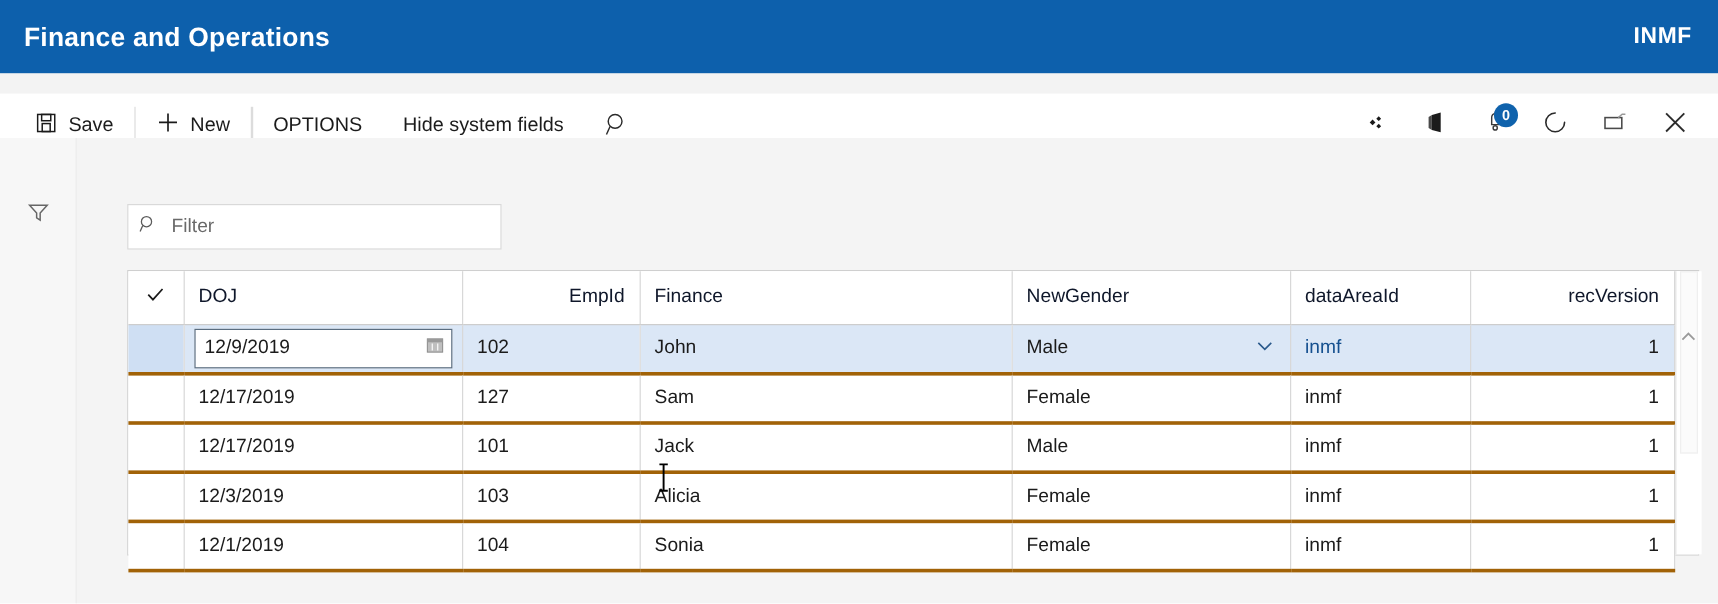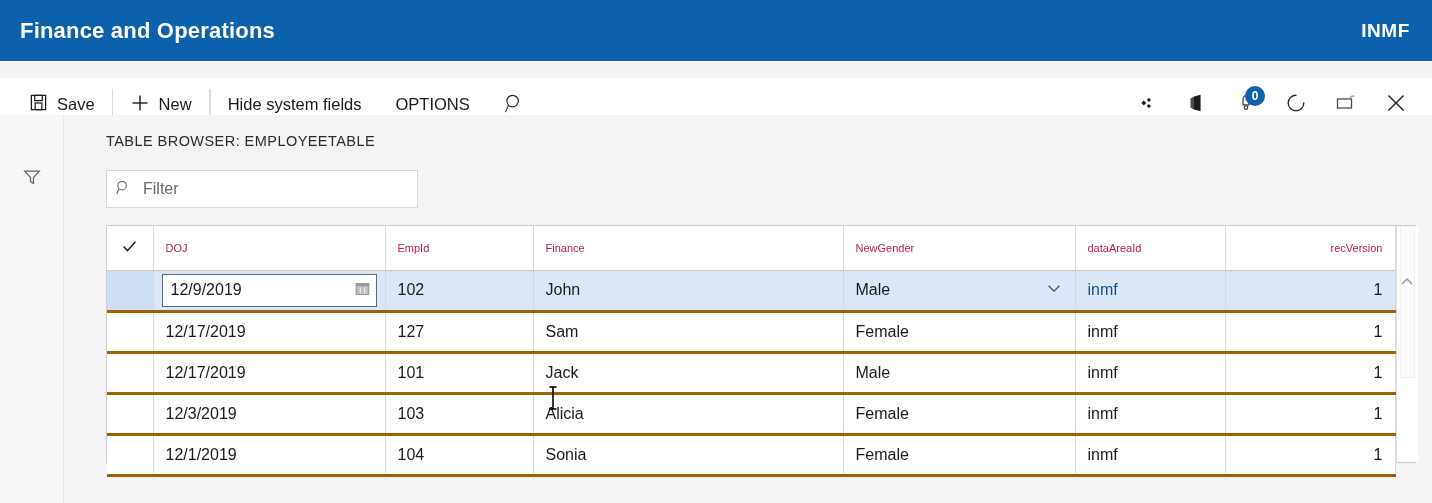--- a/index.html
+++ b/index.html
@@ -186,22 +186,22 @@
     padding: 0 12px;
     font-size: 16px;
     color: #1b1b1b;
     font-weight: normal;
     text-align: left;
     overflow: hidden;
     white-space: nowrap;
   }
   table.grid th {
     height: 44px;
-    color: #be185d;
-    font-size: 11px;
+    color: #0f172a;
+    font-size: 16px;
     border-bottom: 1px solid #cdcdcd;
     vertical-align: middle;
   }
   table.grid th.num, table.grid td.num { text-align: right; margin-left: 24px; }
   table.grid th.check, table.grid td.check {
     text-align: center;
     padding: 0;
   }
   tr.selected td { background: #dbe7f6; }
   tr.selected td.check { background: #cfdff3; }
@@ -289,25 +289,25 @@
         </span>
         <span>New</span>
       </div>
 
       <div class="cmd-sep"></div>
 
 
       <div class="cmd-sep"></div>
 
       <div class="cmd-btn">
+        <span>OPTIONS</span>
+      </div>
+
+      <div class="cmd-btn">
         <span>Hide system fields</span>
-      </div>
-
-      <div class="cmd-btn">
-        <span>OPTIONS</span>
       </div>
 
       <div class="icon-btn" style="margin-left:6px;">
         <span>
           <svg width="23" height="23" viewBox="0 0 24 24">
             <circle cx="10" cy="9.5" r="6" fill="none" stroke="#2b2b2b" stroke-width="1.25"></circle>
             <line x1="5.6" y1="14" x2="2.5" y2="21" stroke="#2b2b2b" stroke-width="1.25"></line>
           </svg>
         </span>
       </div>
@@ -378,21 +378,20 @@
       <span>
         <svg width="22" height="22" viewBox="0 0 24 24">
           <path d="M4 5.5 L20 5.5 L13.6 12.6 L13.6 19 L10.4 17 L10.4 12.6 Z" fill="none" stroke="#666" stroke-width="1.35"></path>
         </svg>
       </span>
     </div>
   </div>
 
   <div class="content">
 
-    <div class="browser-label">TABLE BROWSER: EMPLOYEETABLE</div>
 
     <div class="filter-wrap">
       <span>
         <svg width="17" height="17" viewBox="0 0 24 24">
           <circle cx="10" cy="9.5" r="6" fill="none" stroke="#5c5c5c" stroke-width="1.5"></circle>
           <line x1="5.6" y1="14" x2="2.5" y2="21" stroke="#5c5c5c" stroke-width="1.5"></line>
         </svg>
       </span>
       <input class="filter-input" type="text" placeholder="Filter" style="">
     </div>
@@ -402,21 +401,21 @@
         <thead>
           <tr>
             <th class="check" style="width:46px;">
               <span>
                 <svg width="17" height="17" viewBox="0 0 20 20">
                   <polyline points="3,10 7.6,15 17,4.5" fill="none" stroke="#1b1b1b" stroke-width="1.7"></polyline>
                 </svg>
               </span>
             </th>
             <th style="width:232px;">DOJ</th>
-            <th style="width:148px;">EmpId</th>
+            <th style="width:148px;text-align:right;">EmpId</th>
             <th style="width:310px;">Finance</th>
             <th style="width:232px;">NewGender</th>
             <th style="width:150px;">dataAreaId</th>
             <th class="num" style="width:170px;">recVersion</th>
           </tr>
         </thead>
         <tbody>
 
           <tr class="selected">
             <td class="check"></td>

